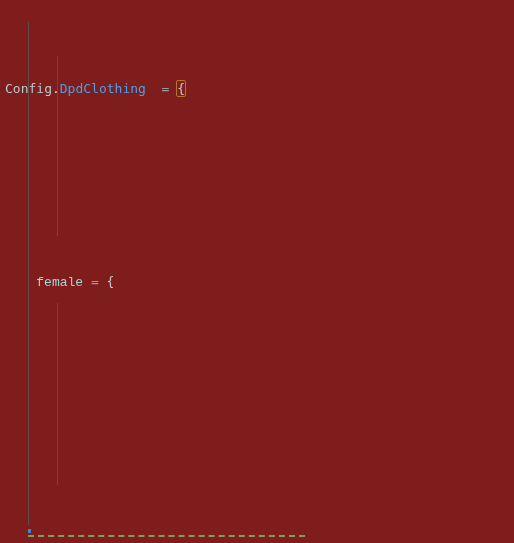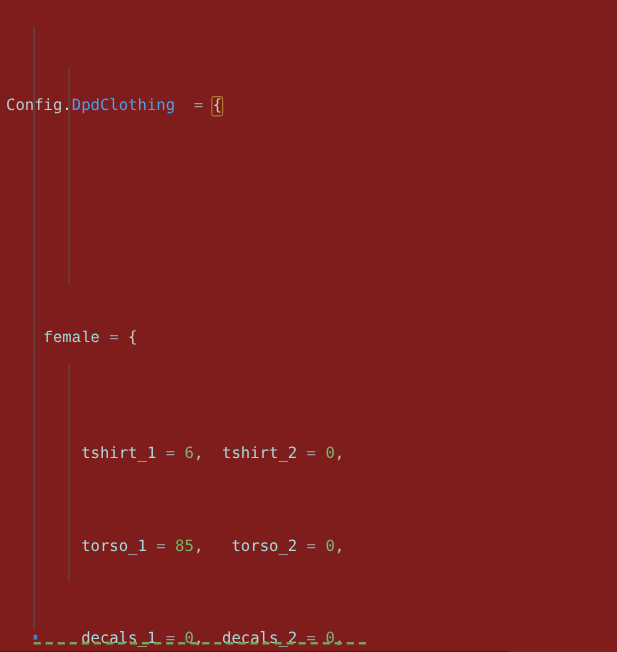--- a/index.html
+++ b/index.html
@@ -99,25 +99,22 @@
     
     <div class="line"><span class="t-obj">Config</span><span class="t-dot">.</span><span class="t-class">DpdClothing</span><span class="t-op">  = </span><span class="t-brace bracket-match">{</span></div>
 
     
     <div class="line"> </div>
 
     
     <div class="line"><span>    </span><span class="t-key">female</span><span class="t-op"> = </span><span class="t-brace">{</span></div>
 
     
-    <div class="line"><span>        </span><span class="t-prop">tshirt_1</span><span class="t-op"> = </span><span class="t-num">6</span><span class="t-punct">,</span><span>  </span><span class="t-prop">tshirt_2</span><span class="t-op"> = </span><span class="t-num">0</span><span class="t-punct">,</span></div>
 
-    <div class="line"><span>        </span><span class="t-prop">torso_1</span><span class="t-op"> = </span><span class="t-num">85</span><span class="t-punct">,</span><span>   </span><span class="t-prop">torso_2</span><span class="t-op"> = </span><span class="t-num">0</span><span class="t-punct">,</span></div>
 
-    <div class="line"><span>        </span><span class="t-prop">decals_1</span><span class="t-op"> = </span><span class="t-num">0</span><span class="t-punct">,</span><span>  </span><span class="t-prop">decals_2</span><span class="t-op"> = </span><span class="t-num">0</span><span class="t-punct">,</span></div>
 
     
 
     
 
     
 
     
 
     

